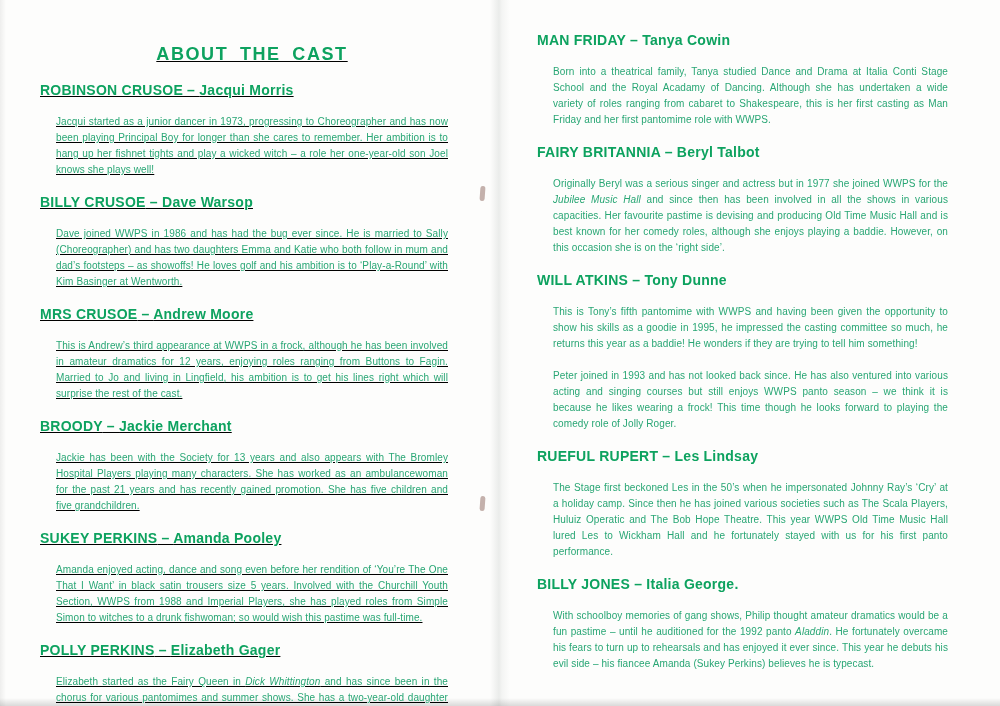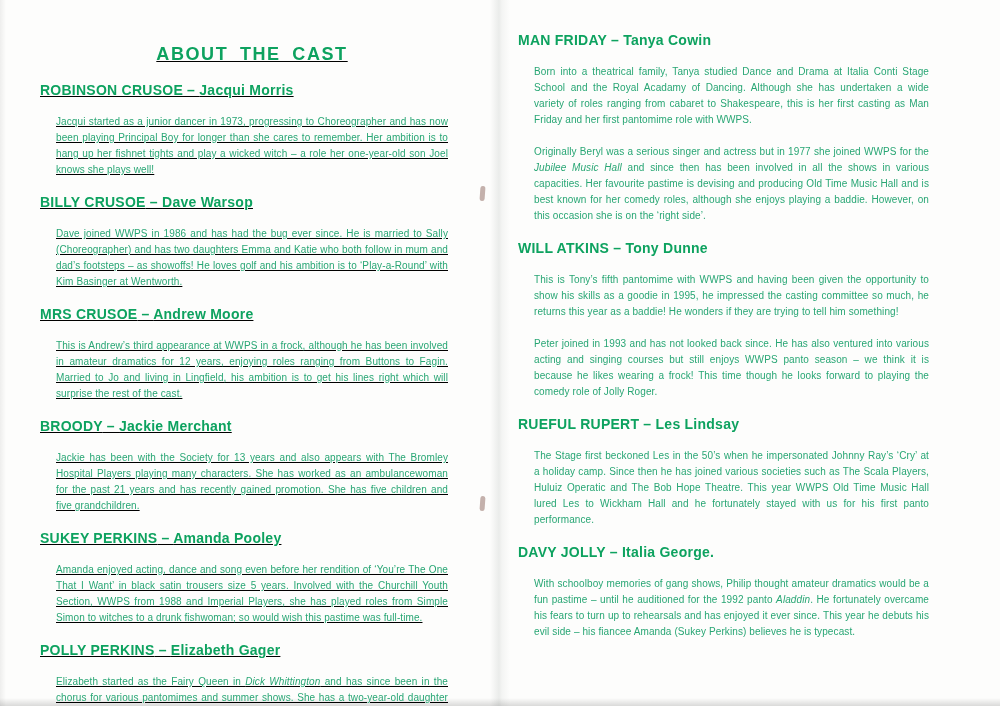--- a/index.html
+++ b/index.html
@@ -36,21 +36,21 @@
     position:absolute;width:5px;height:15px;border-radius:3px;
     background:rgba(150,115,105,0.55);
     transform:rotate(4deg);
   }
   .staple.top{left:480px;top:186px;}
   .staple.bottom{left:480px;top:496px;}
 
   
   .col{position:absolute;}
   .col-left{left:40px;top:44px;width:424px;text-decoration:underline;}
-  .col-right{left:518px;top:32px;width:427px;}
+  .col-right{left:537px;top:32px;width:427px;}
 
   .title{
     margin:0 0 17px 0;
     text-align:center;
     font-size:18px;font-weight:bold;
     letter-spacing:1.6px;word-spacing:5px;
     color:var(--heading-ink);
   }
   .cast-entry{margin:0 0 9px 0;}
   .entry-heading{
@@ -108,32 +108,33 @@
       </div>
   </div>
 
   <div class="col col-right">
     <div id="col-right">
         <section class="cast-entry">
           <h2 class="entry-heading"><span class="role">MAN FRIDAY</span> – <span class="actor">Tanya Cowin</span></h2>
           <p class="bio"><span>Born into a theatrical family, Tanya studied Dance and Drama at Italia Conti Stage School and the Royal Acadamy of Dancing. Although she has undertaken a wide variety of roles ranging from cabaret to Shakespeare, this is her first casting as Man Friday and her first pantomime role with WWPS.</span></p>
         </section>
         <section class="cast-entry">
+          <h2 class="entry-heading"><span class="role">FAIRY BRITANNIA</span> – <span class="actor">Beryl Talbot</span></h2>
           <p class="bio"><span>Originally Beryl was a serious singer and actress but in 1977 she joined WWPS for the </span><span class="it">Jubilee Music Hall</span><span> and since then has been involved in all the shows in various capacities. Her favourite pastime is devising and producing Old Time Music Hall and is best known for her comedy roles, although she enjoys playing a baddie.  However, on this occasion she is on the ‘right side’.</span></p>
         </section>
         <section class="cast-entry">
           <h2 class="entry-heading"><span class="role">WILL ATKINS</span> – <span class="actor">Tony Dunne</span></h2>
           <p class="bio"><span>This is Tony’s fifth pantomime with WWPS and having been given the opportunity to show his skills as a goodie in 1995, he impressed the casting committee so much, he returns this year as a baddie! He wonders if they are trying to tell him something!</span></p>
         </section>
         <section class="cast-entry">
           <p class="bio"><span>Peter joined in 1993 and has not looked back since. He has also ventured into various acting and singing courses but still enjoys WWPS panto season – we think it is because he likes wearing a frock! This time though he looks forward to playing the comedy role of Jolly Roger.</span></p>
         </section>
         <section class="cast-entry">
           <h2 class="entry-heading"><span class="role">RUEFUL  RUPERT</span> – <span class="actor">Les Lindsay</span></h2>
           <p class="bio"><span>The Stage first beckoned Les in the 50’s when he impersonated Johnny Ray’s ‘Cry’ at a holiday camp. Since then he has joined various societies such as The Scala Players, Huluiz Operatic and The Bob Hope Theatre. This year WWPS Old Time Music Hall lured Les to Wickham Hall and he fortunately stayed with us for his first panto performance.</span></p>
         </section>
         <section class="cast-entry">
-          <h2 class="entry-heading"><span class="role">DAVY JOLLY</span> – <span class="actor">Italia George.</span></h2>
+          <h2 class="entry-heading"><span class="role">BILLY JONES</span> – <span class="actor">Italia George.</span></h2>
           <p class="bio"><span>With schoolboy memories of gang shows, Philip thought amateur dramatics would be a fun pastime – until he auditioned for the 1992 panto </span><span class="it">Aladdin</span><span>. He fortunately overcame his fears to turn up to rehearsals and has enjoyed it ever since. This year he debuts his evil side – his fiancee Amanda (Sukey Perkins) believes he is typecast.</span></p>
         </section>
       </div>
   </div>
 </div>
 
 </body></html>

